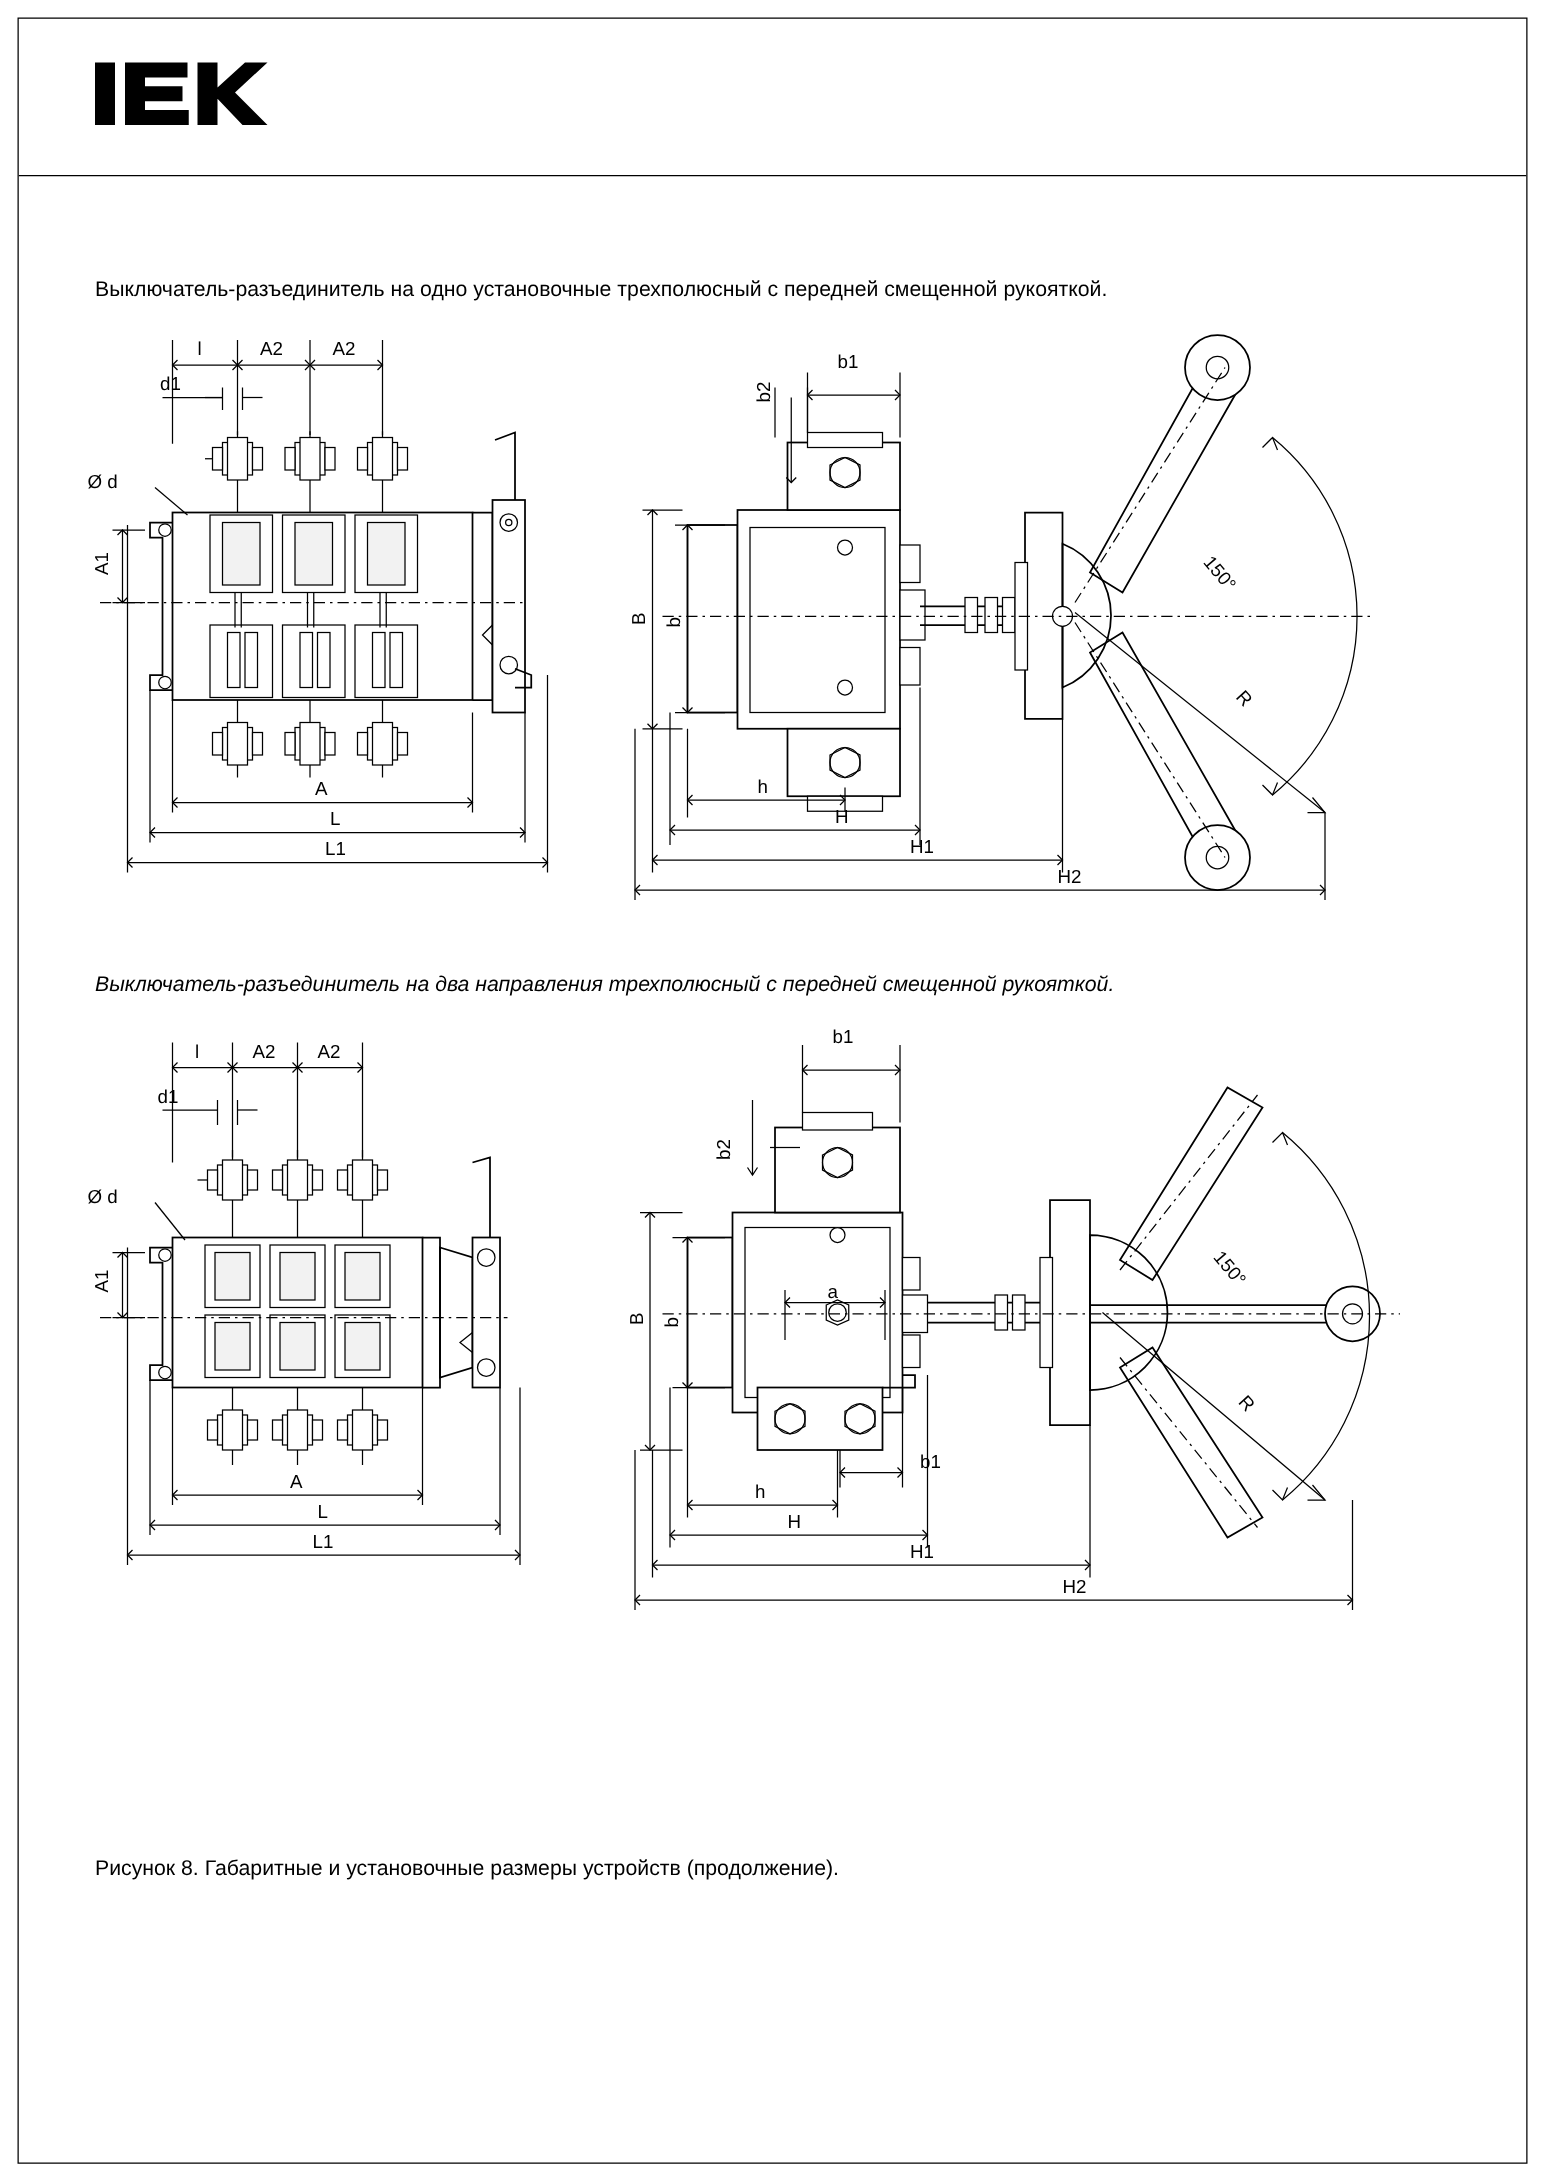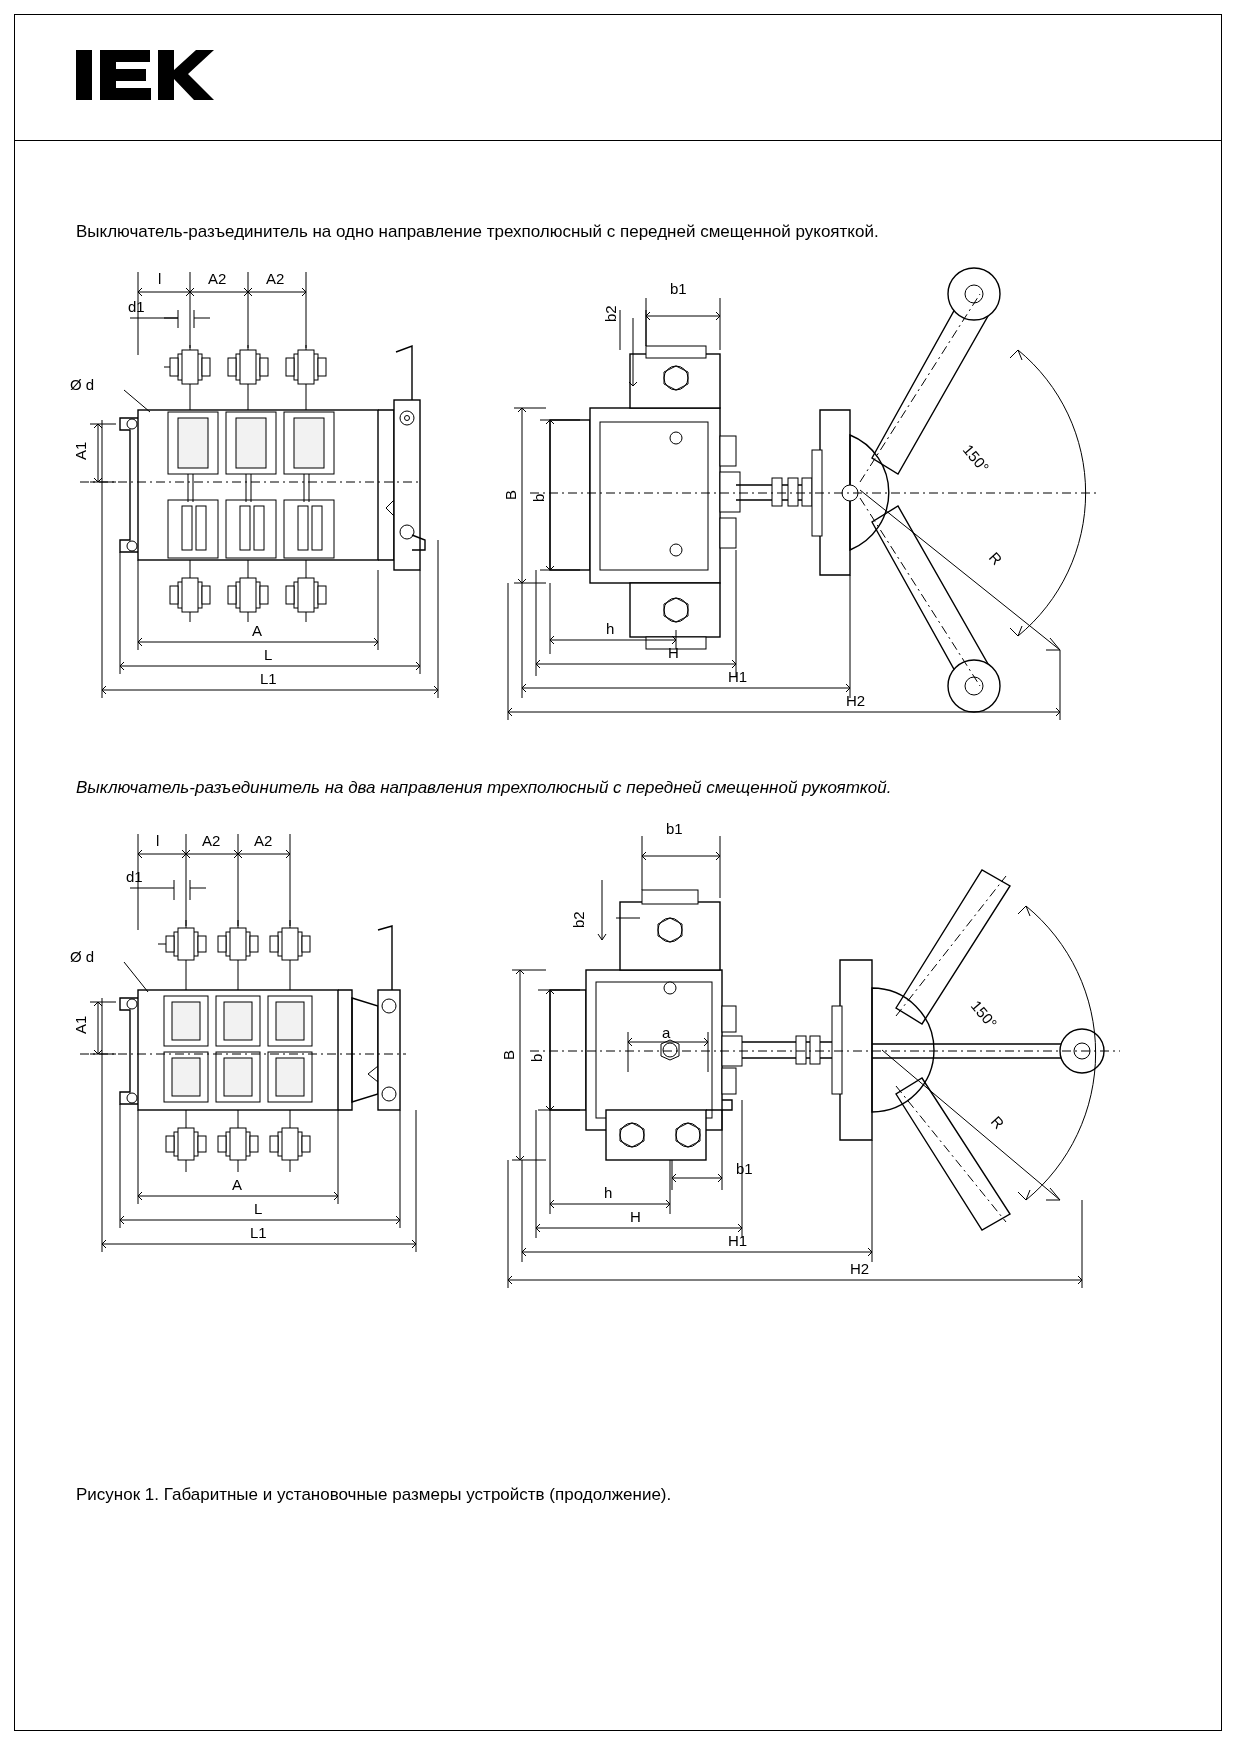--- a/index.html
+++ b/index.html
@@ -52,23 +52,23 @@
 
 <div class="logo">
   <svg width="140" height="62" viewBox="0 0 140 62">
     <rect x="2" y="6" width="16" height="50" fill="#000"></rect>
     <path d="M26 6 H76 V18 H42 V25 H72 V37 H42 V44 H77 V56 H26 Z" fill="#000"></path>
     <path d="M84 6 H100 V26 L122 6 H140 L114 30 L140 56 H120 L100 35 V56 H84 Z" fill="#000"></path>
   </svg>
 </div>
 <div class="header-rule"></div>
 
-<div class="caption" id="cap1">Выключатель-разъединитель на одно направление трехполюсный с передней смещенной рукояткой.</div>
+<div class="caption" id="cap1">Выключатель-разъединитель на одно установочные трехполюсный с передней смещенной рукояткой.</div>
 <div class="caption" id="cap2">Выключатель-разъединитель на два направления трехполюсный с передней смещенной рукояткой.</div>
-<div class="caption" id="cap3">Рисунок 1. Габаритные и установочные размеры устройств (продолжение).</div>
+<div class="caption" id="cap3">Рисунок 8. Габаритные и установочные размеры устройств (продолжение).</div>
 
 <div class="fig" id="fig1">
 <svg width="1120" height="470" viewBox="0 0 1120 470">
 
   <g>
 
     <rect x="78" y="160" class="ln med fillw" width="240" height="150"></rect>
 
     <path class="ln med" d="M78 168 L60 168 L60 180 L70 180 L70 290 L60 290 L60 302 L78 302"></path>
     <circle cx="72" cy="174" r="5" class="ln thin fillw"></circle>

